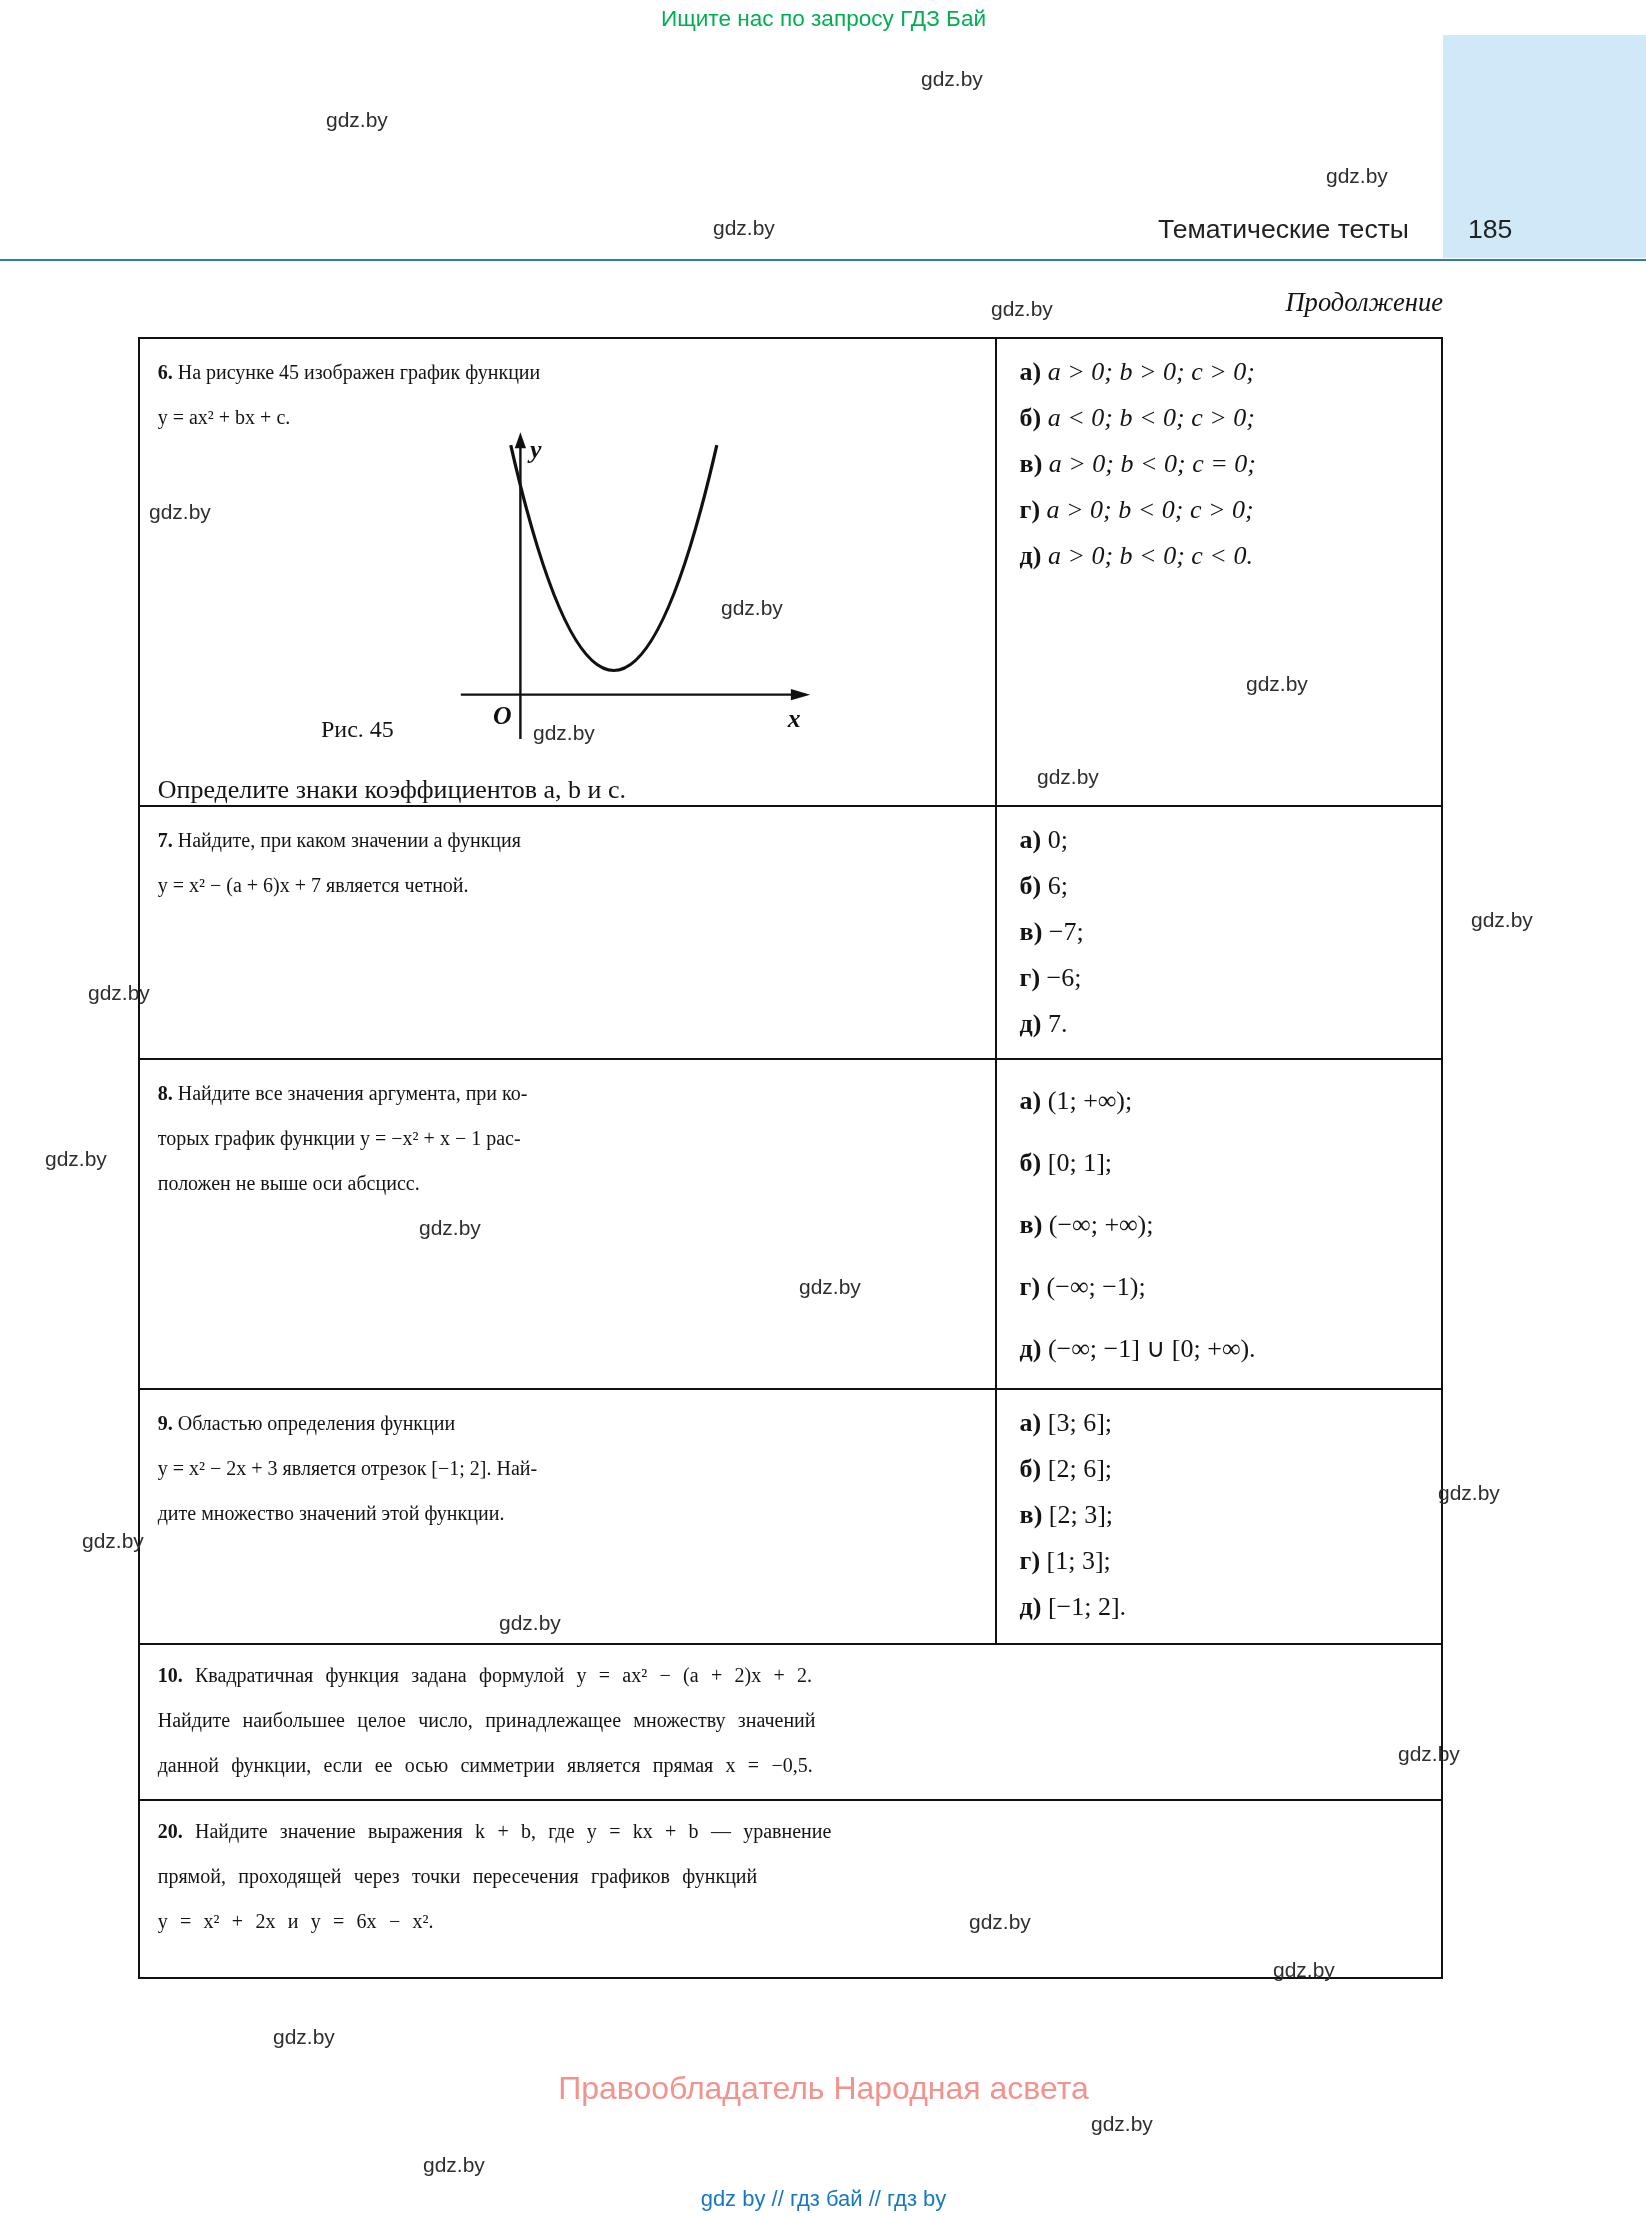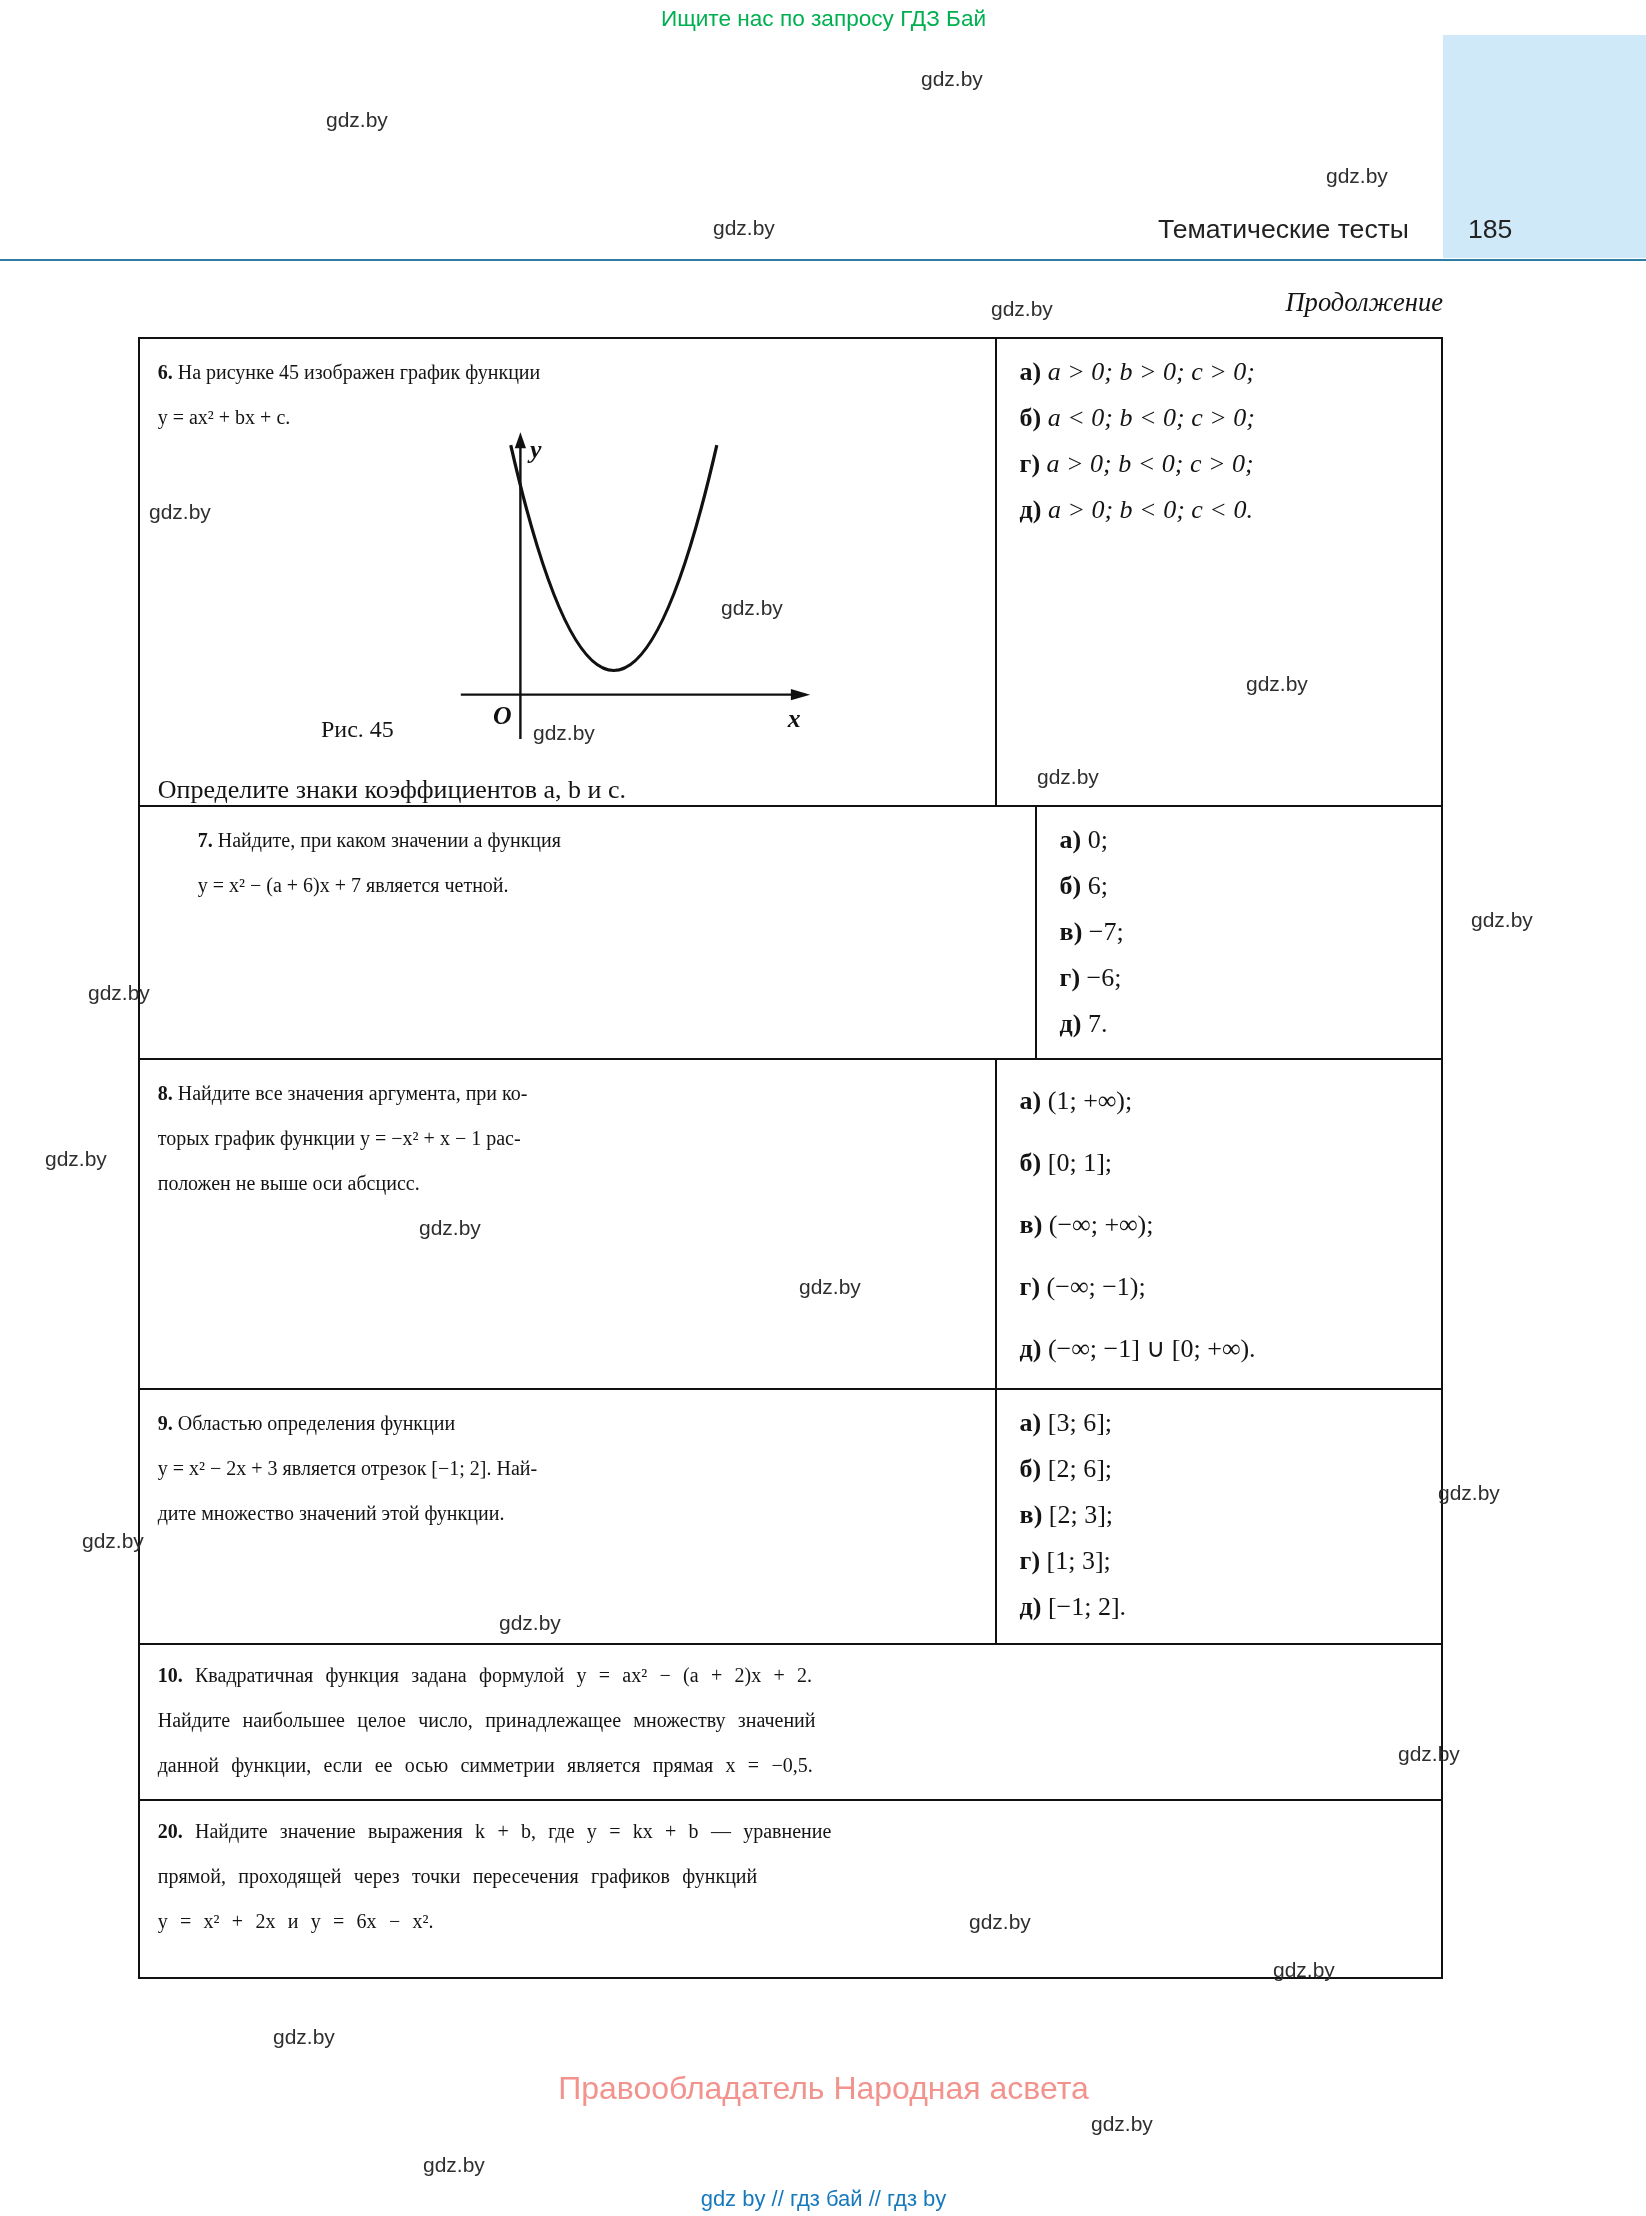--- a/index.html
+++ b/index.html
@@ -23,21 +23,21 @@
   .header-rule{position:absolute;top:259px;left:0;width:1647px;height:2.4px;background:#2e7da4;}
   .continuation{position:absolute;top:287px;right:204px;font-style:italic;font-size:26.6px;}
 
   .test-table{
     position:absolute;left:138px;top:337px;width:1305px;
     border:2.4px solid #111;box-sizing:border-box;background:transparent;
   }
   .row{display:flex;border-top:2.4px solid #111;box-sizing:border-box;}
   .row:first-child{border-top:none;}
   .row-q6{height:466px;}
-  .row-q7{height:253px;padding-left:40px;}
+  .row-q7{height:253px;}
   .row-q8{height:330px;}
   .row-q9{height:255px;}
   .row-q10{height:156px;}
   .row-q11{height:178px;}
   .cell-q{
     width:857px;border-right:2.4px solid #111;box-sizing:border-box;
     position:relative;padding:11.3px 17.7px 0 17.7px;
   }
   .cell-a{flex:1;box-sizing:border-box;padding:9.7px 8px 0 22.6px;}
   .row-full{display:block;box-sizing:border-box;padding:8px 17.7px 0 17.7px;}
@@ -92,20 +92,21 @@
         <text class="fig-lab" x="94" y="36">y</text>
         <text class="fig-lab" x="414" y="370">x</text>
         <text class="fig-lab" x="48" y="366">O</text>
       </svg>
       <div class="fig-caption">Рис. 45</div>
       <div class="q-after">Определите знаки коэффициентов a, b и c.</div>
     </div>
     <div class="cell-a">
       <div class="opt"><b>а)</b> <span class="m">a &gt; 0; b &gt; 0; c &gt; 0;</span></div>
       <div class="opt"><b>б)</b> <span class="m">a &lt; 0; b &lt; 0; c &gt; 0;</span></div>
+      <div class="opt"><b>в)</b> <span class="m">a &gt; 0; b &lt; 0; c = 0;</span></div>
       <div class="opt"><b>г)</b> <span class="m">a &gt; 0; b &lt; 0; c &gt; 0;</span></div>
       <div class="opt"><b>д)</b> <span class="m">a &gt; 0; b &lt; 0; c &lt; 0.</span></div>
     </div>
   </div>
 
   <div class="row row-q7">
     <div class="cell-q">
       <div class="q-text"><b class="q-num">7.</b> <span>Найдите, при каком значении a функция
 y = x² − (a + 6)x + 7  является четной.</span></div>
     </div>

